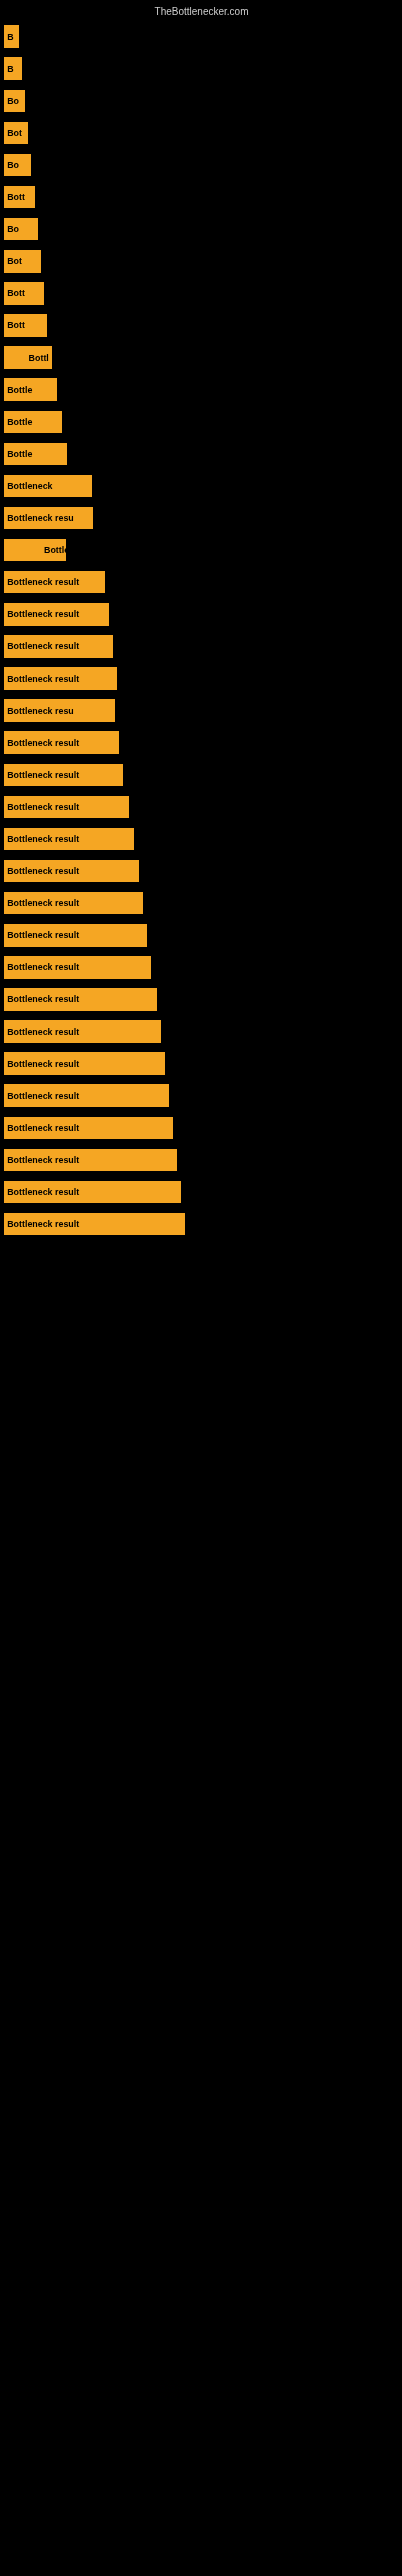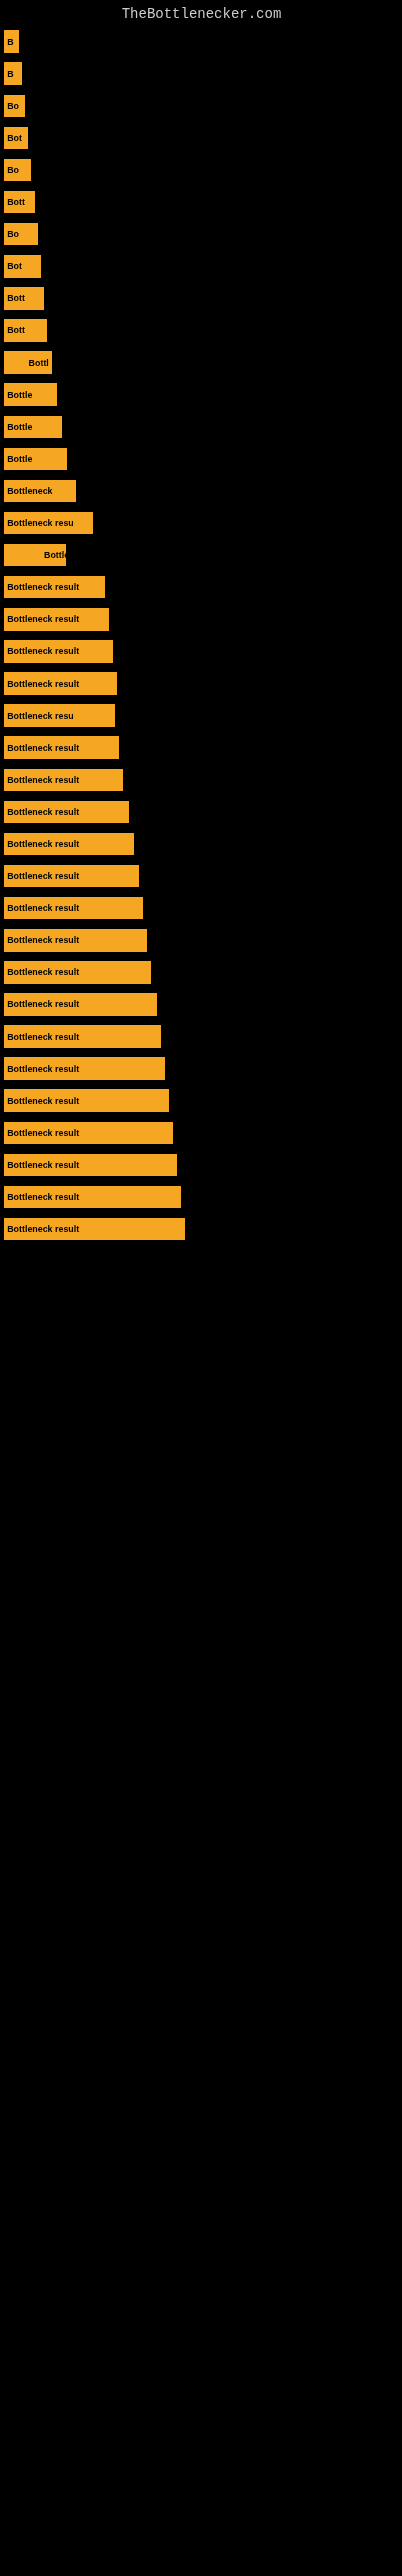--- a/index.html
+++ b/index.html
@@ -10,23 +10,22 @@
     body {
       background-color: #000;
       width: 403px;
       min-height: 2576px;
       font-family: Arial, sans-serif;
       position: relative;
     }
     .site-title {
       text-align: center;
       color: #ccc;
-      font-size: 14px;
+      font-size: 10px;
       padding: 6.4px 0 3.2px 0;
-      font-family: Liberation Mono, monospace;
     }
     .bar-container {
       display: flex;
       align-items: center;
       margin: 0 0 0 4px;
     }
     .bar {
       background-color: #f5a623;
       height: 22.5px;
       display: flex;
@@ -143,21 +142,21 @@
     </div>
     <div class="row-wrapper">
       <div class="bar-container">
         <div class="bar" style="width: 63px;">
           <span class="bar-label">Bottle</span>
         </div>
       </div>
     </div>
     <div class="row-wrapper">
       <div class="bar-container">
-        <div class="bar" style="width: 72px;">
+        <div class="bar" style="width: 88px;">
           <span class="bar-label">Bottleneck</span>
         </div>
       </div>
     </div>
     <div class="row-wrapper">
       <div class="bar-container">
         <div class="bar" style="width: 89px;">
           <span class="bar-label">Bottleneck resu</span>
         </div>
       </div>

